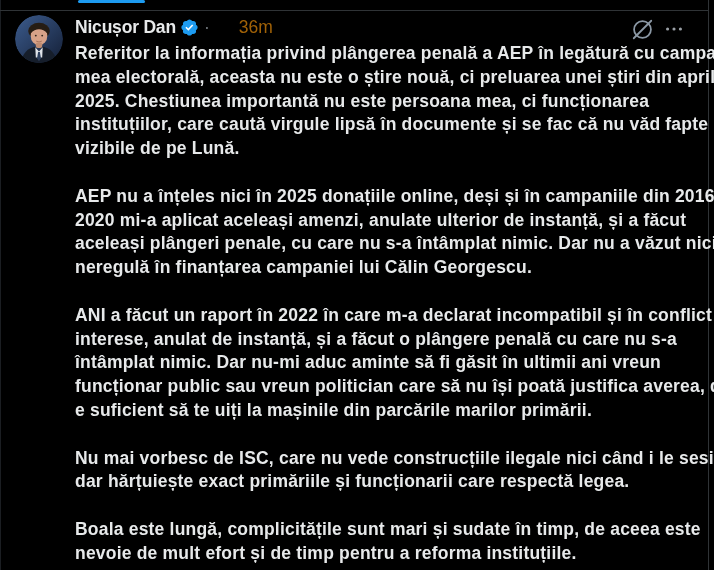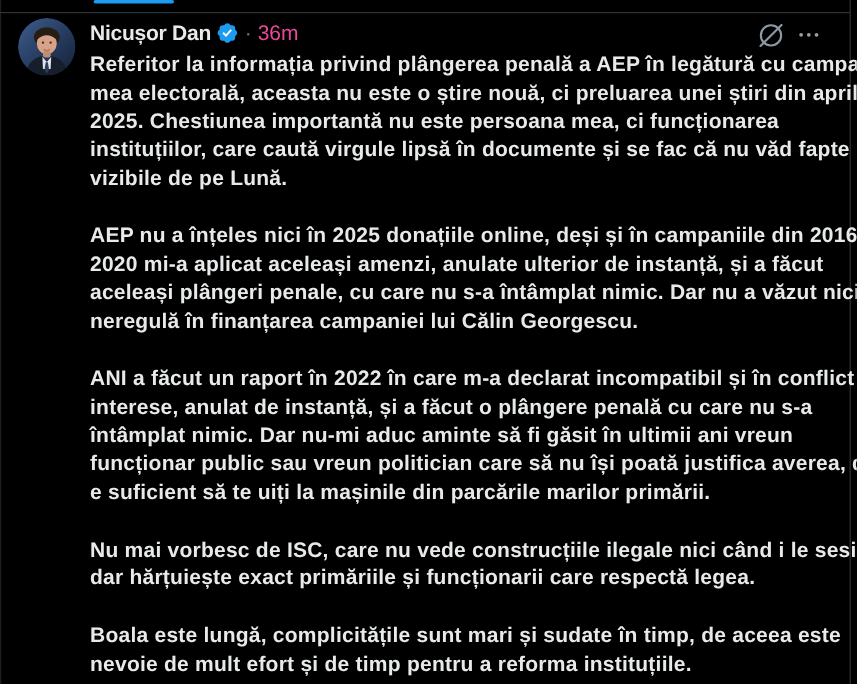--- a/index.html
+++ b/index.html
@@ -15,21 +15,21 @@
 
   
   .avatar { position: absolute; left: 15px; top: 15px; width: 48px; height: 48px; border-radius: 50%; overflow: hidden; cursor: pointer; }
   .avatar svg { display: block; }
 
   .header-row { position: absolute; left: 75px; top: 15px; height: 25px; display: flex; align-items: center; font-size: 17.5px; white-space: nowrap; }
   .author-name { font-weight: 700; color: #e7e9ea; letter-spacing: -0.2px; cursor: pointer; }
   .badge { margin-left: 4px; display: inline-flex; align-items: center; }
   .handle { margin-left: 6px; color: #71767b; cursor: pointer; }
   .sep { margin: 0 5px; color: #71767b; }
-  .time { color: #ec4899; cursor: pointer; }
+  .time { color: #a16207; cursor: pointer; margin-left: 24px; }
 
   .actions { position: absolute; left: 630px; top: 16px; height: 26px; display: flex; align-items: center; gap: 8px; }
   .icon-btn { display: inline-flex; align-items: center; justify-content: center; cursor: pointer; }
 
   .tweet-text {
     position: absolute; left: 75px; top: 42px;
     font-size: 17.5px; line-height: 23.8px; letter-spacing: 0.2px;
     color: #e7e9ea; white-space: pre; font-weight: bold;
   }
 </style>

